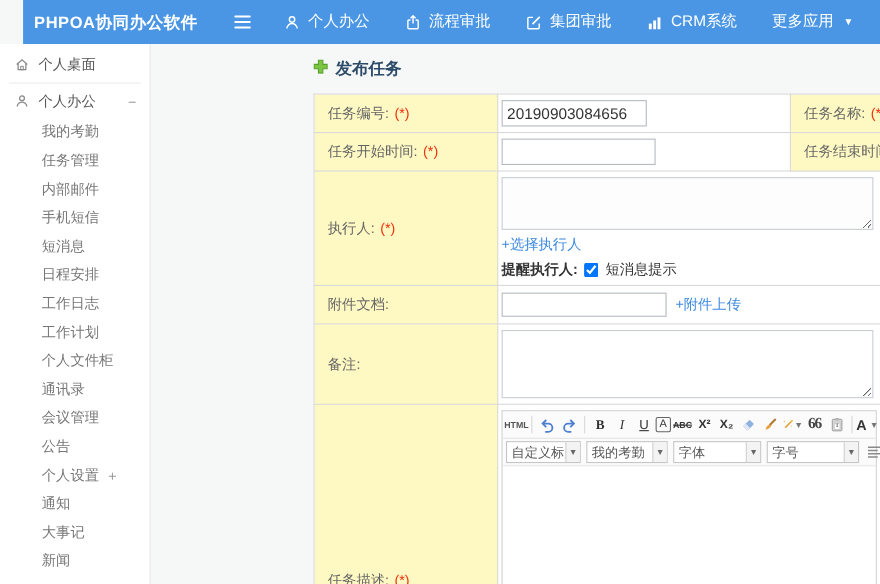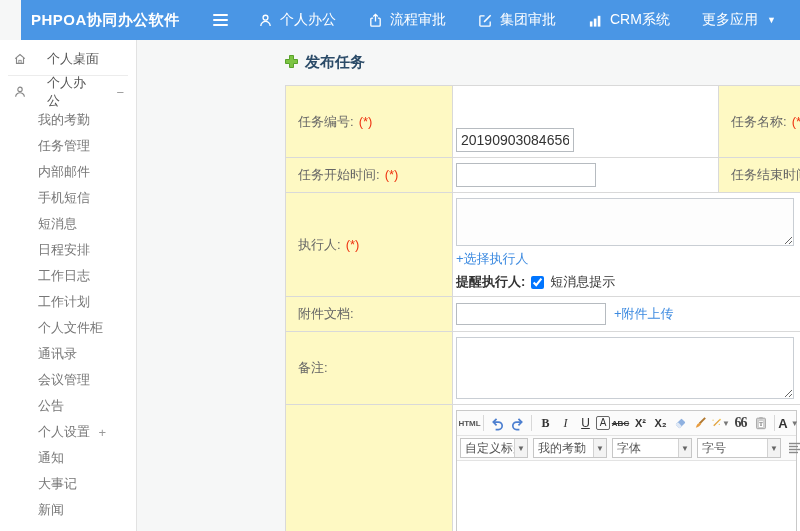--- a/index.html
+++ b/index.html
@@ -11,21 +11,21 @@
   .logo { font-size:15px; font-weight:bold; padding-left:10px; width:170px; letter-spacing:0.5px; }
   .hamburger { margin-left:22px; display:flex; flex-direction:column; gap:3px; cursor:pointer; }
   .hamburger span { display:block; width:15px; height:2px; background:#fff; border-radius:1px; }
   .topnav { display:flex; align-items:center; margin-left:30px; gap:32px; }
   .topnav-item { display:flex; align-items:center; gap:7px; font-size:14px; cursor:pointer; white-space:nowrap; }
   .topnav-item svg { display:block; }
   .caret-down { font-size:9px; margin-left:2px; }
 
   
   .sidebar { position:absolute; top:40px; left:0; width:137px; bottom:0; background:#fff; border-right:1px solid #e2e2e2; padding-top:4px; }
-  .side-item { height:30px; display:flex; align-items:center; padding:0 12px; font-size:13px; color:#555; cursor:pointer; gap:20px; }
+  .side-item { height:30px; display:flex; align-items:center; padding:0 12px; font-size:13px; color:#555; cursor:pointer; gap:8px; }
   .side-item .lbl { flex:1; }
   .side-item .expand { color:#999; font-size:13px; }
   .side-divider { height:1px; background:#ececec; margin:1px 8px; }
   .side-sub { height:26px; display:flex; align-items:center; padding:0 12px 0 38px; font-size:13px; color:#777; cursor:pointer; }
   .side-sub .lbl { flex:1; }
   .side-sub .expand { color:#999; font-size:13px; padding-right:18px; }
   .side-icon { display:flex; width:15px; justify-content:center; }
 
   
   .content { position:absolute; top:40px; left:137px; width:663px; bottom:0; background:#f6f7f7; }
@@ -210,21 +210,21 @@
         <col style="width:266px">
         <col style="width:227px">
       </colgroup>
 
     <tbody>
         <tr style="height:35px">
       <td class="lblcell">
         <span>任务编号:</span><span class="req">(*)</span>
       </td>
       <td class="fieldcell">
-        <input class="txt" style="width: 118px; margin-top: 37px;" value="20190903084656">
+        <input class="txt" style="width: 132px;" value="20190903084656">
       </td>
       <td class="lblcell">
         <span>任务名称:</span><span class="req">(*)</span>
       </td>
     </tr>
 
     <tr style="height:35px">
       <td class="lblcell">
         <span>任务开始时间:</span><span class="req">(*)</span>
       </td>

